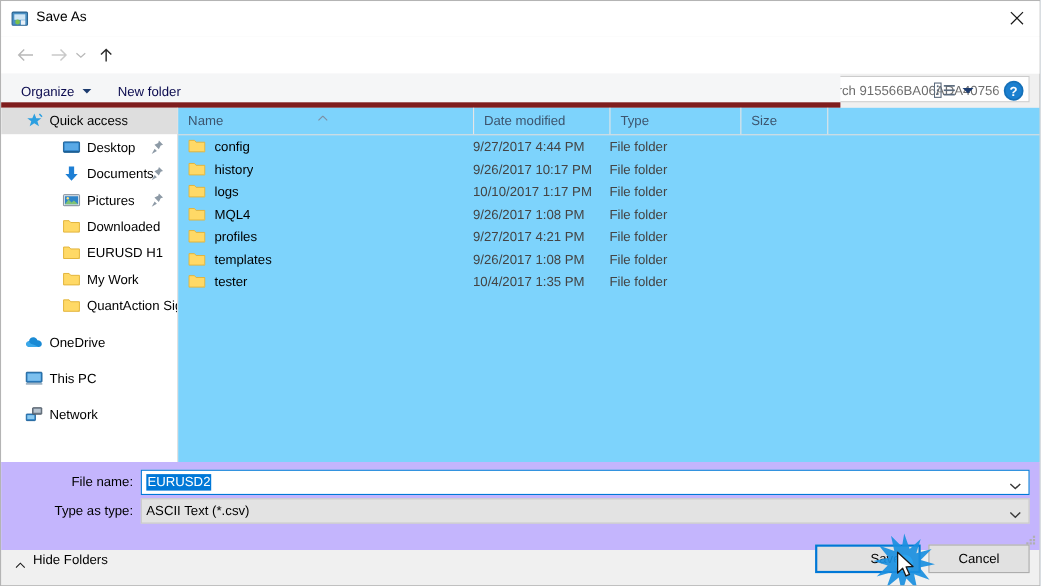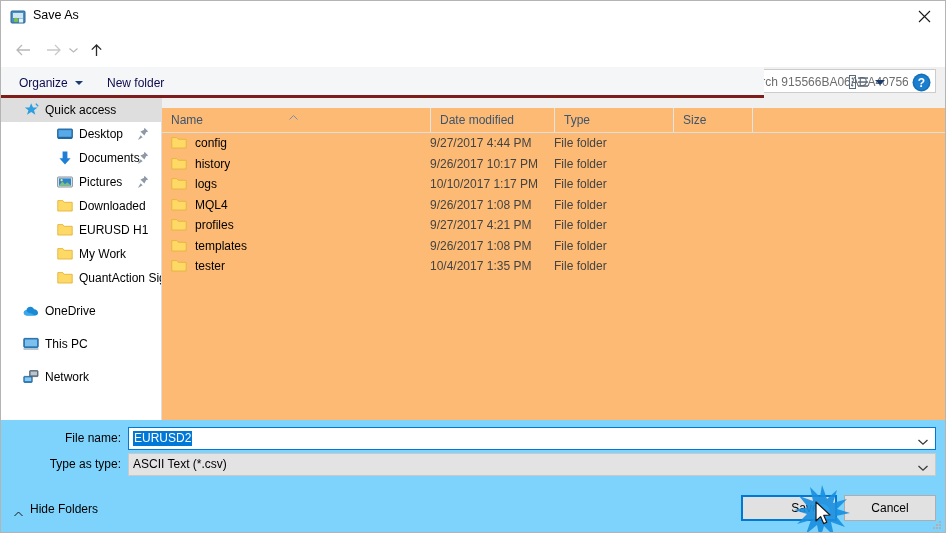--- a/index.html
+++ b/index.html
@@ -145,21 +145,21 @@
     right: 5px; top: 3px;
     width: 16px; height: 16px;
   }
 
   
   .toolbar {
     position: absolute;
     left: 0; top: 66px;
     width: 763px; height: 31px;
     background: #f5f6f7;
-    border-bottom: 3px solid #7f1d1d;
+    border-bottom: 5px solid #7f1d1d;
     box-sizing: border-box;
   }
   .tb-item {
     position: absolute;
     top: 5px;
     height: 21px;
     display: flex;
     align-items: center;
     font-size: 12px;
     color: #0b0b4f;
@@ -225,23 +225,23 @@
     right: 12px; top: 5px;
     width: 12px; height: 14px;
   }
   .lvl0 { padding-left: 22px; }
   .lvl1 { padding-left: 56px; }
   .side-gap { height: 9px; }
 
   
   .filepane {
     position: absolute;
-    left: 161px; top: 107px;
+    left: 161px; top: 97px;
     width: 785px; height: 322px;
-    background: #fdba74;
+    background: #7dd3fc;
     box-sizing: border-box;
   }
   .col-headers {
     position: absolute;
     left: 0; top: 0;
     width: 785px; height: 25px;
     border-bottom: 1px solid #dedede;
     box-sizing: border-box;
   }
   .col-h {
@@ -281,22 +281,22 @@
     flex: 0 0 16px;
   }
   .cell-date { left: 268px; color: #444; }
   .cell-type { left: 392px; color: #444; }
   .cell-size { left: 511px; color: #444; }
 
   
   .bottompane {
     position: absolute;
     left: 0; top: 419px;
-    width: 946px; height: 114px;
-    background: #7dd3fc;
+    width: 946px; height: 80px;
+    background: #c4b5fd;
   }
   .form-label {
     position: absolute;
     font-size: 12px;
     color: #000;
     text-align: right;
     width: 110px;
   }
   .lbl-filename { left: 10px; top: 11px; }
   .lbl-savetype { left: 10px; top: 37px; }

